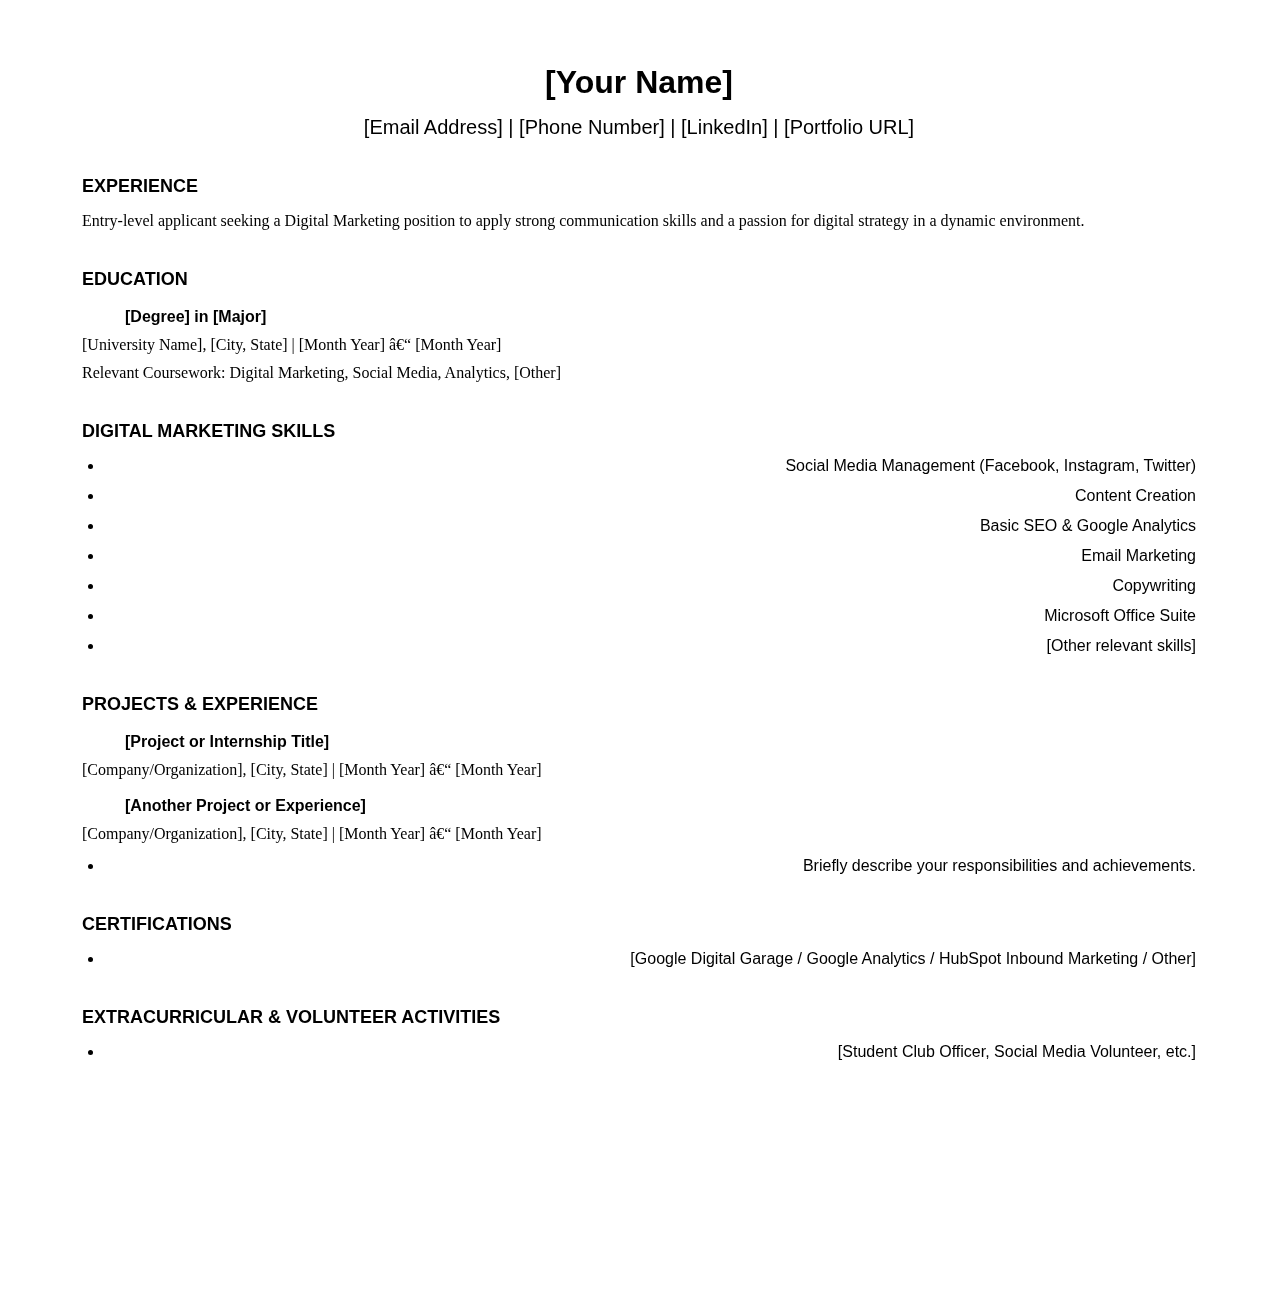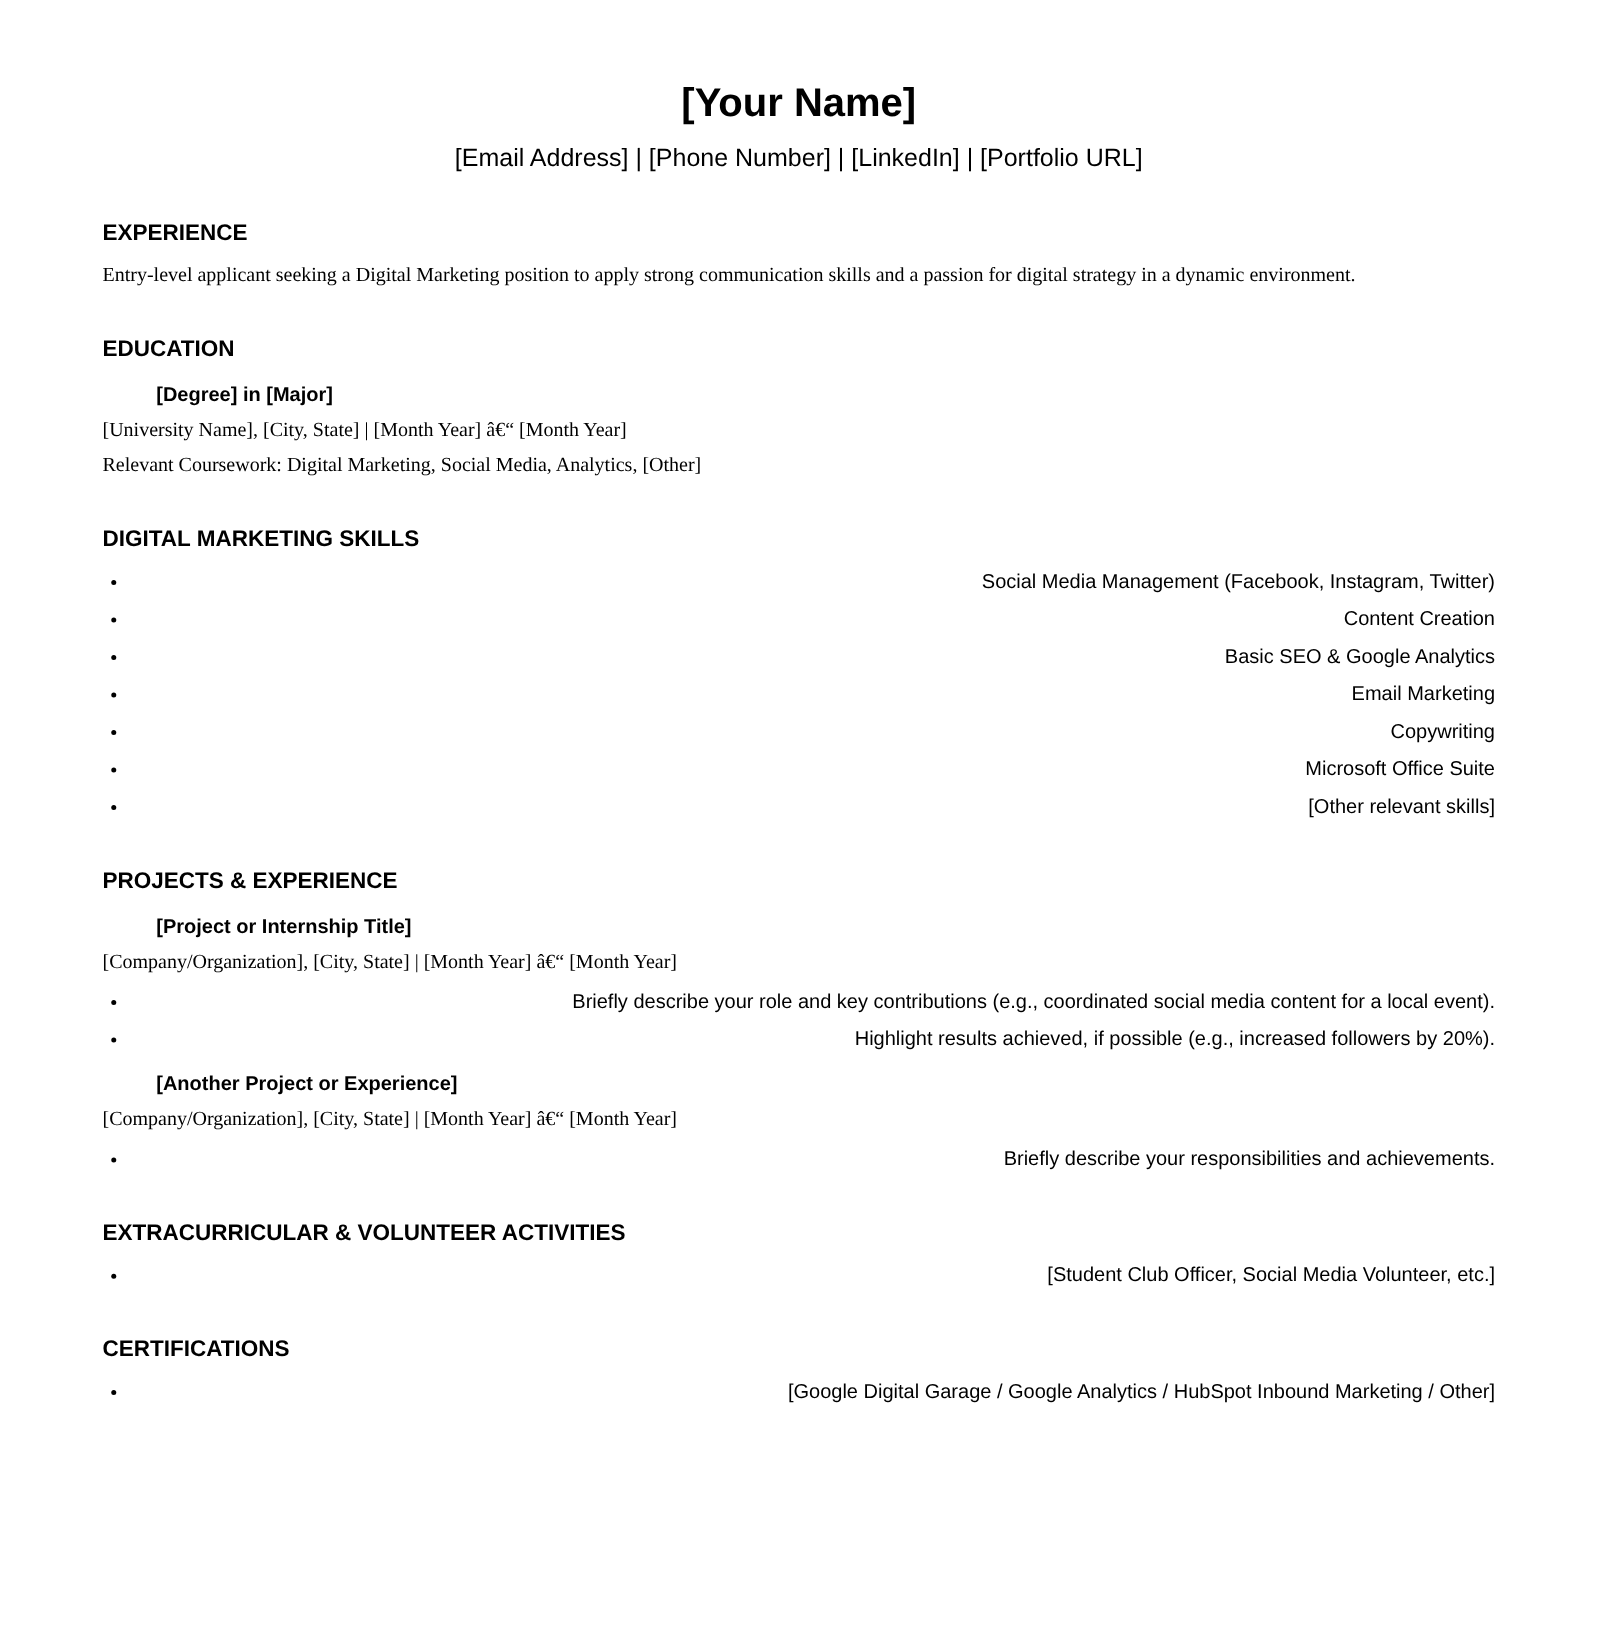--- a/index.html
+++ b/index.html
@@ -92,39 +92,35 @@
       <li>Microsoft Office Suite</li>
       <li>[Other relevant skills]</li>
     </ul>
   </section>
 
   <section>
     <h2 class="section-heading">PROJECTS &amp; EXPERIENCE</h2>
 
     <h3 class="entry-title">[Project or Internship Title]</h3>
     <p class="body-line">[Company/Organization], [City, State] | [Month Year] â€“ [Month Year]</p>
-    <ul class="bullet-list">
-      <li>Briefly describe your role and key contributions (e.g., coordinated social media content for a local event).</li>
-      <li>Highlight results achieved, if possible (e.g., increased followers by 20%).</li>
-    </ul>
 
     <h3 class="entry-title">[Another Project or Experience]</h3>
     <p class="body-line">[Company/Organization], [City, State] | [Month Year] â€“ [Month Year]</p>
     <ul class="bullet-list">
       <li>Briefly describe your responsibilities and achievements.</li>
+    </ul>
+  </section>
+
+  <section>
+    <h2 class="section-heading">CERTIFICATIONS</h2>
+    <ul class="bullet-list">
+      <li>[Google Digital Garage / Google Analytics / HubSpot Inbound Marketing / Other]</li>
     </ul>
   </section>
 
   <section>
     <h2 class="section-heading">EXTRACURRICULAR &amp; VOLUNTEER ACTIVITIES</h2>
     <ul class="bullet-list">
       <li>[Student Club Officer, Social Media Volunteer, etc.]</li>
     </ul>
   </section>
 
-  <section>
-    <h2 class="section-heading">CERTIFICATIONS</h2>
-    <ul class="bullet-list">
-      <li>[Google Digital Garage / Google Analytics / HubSpot Inbound Marketing / Other]</li>
-    </ul>
-  </section>
-
 </main>
 
 </body></html>

